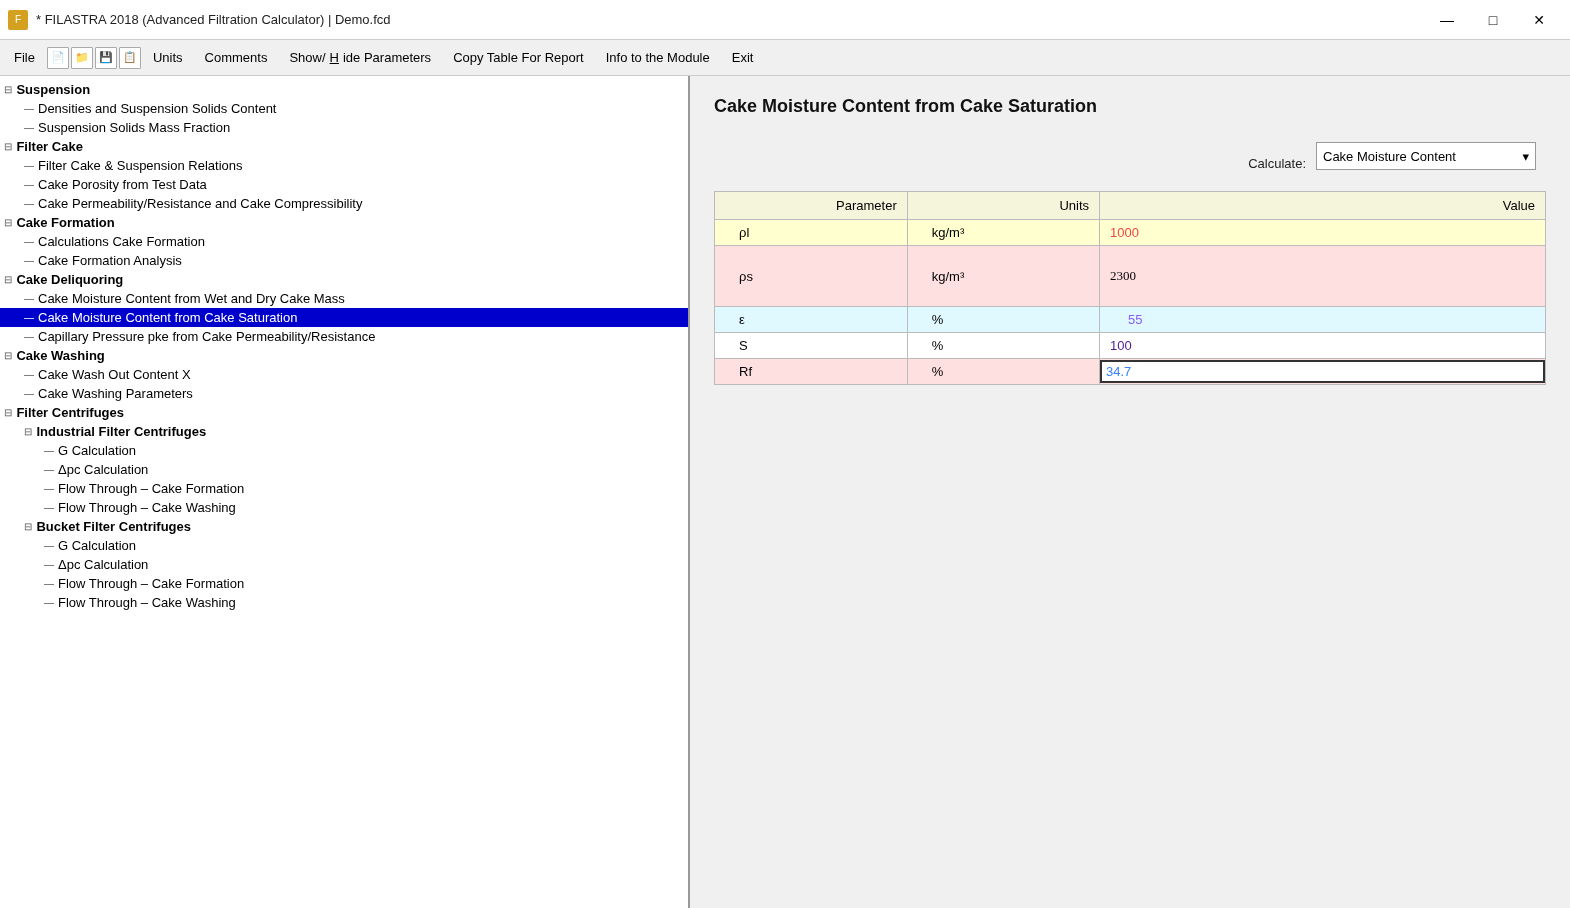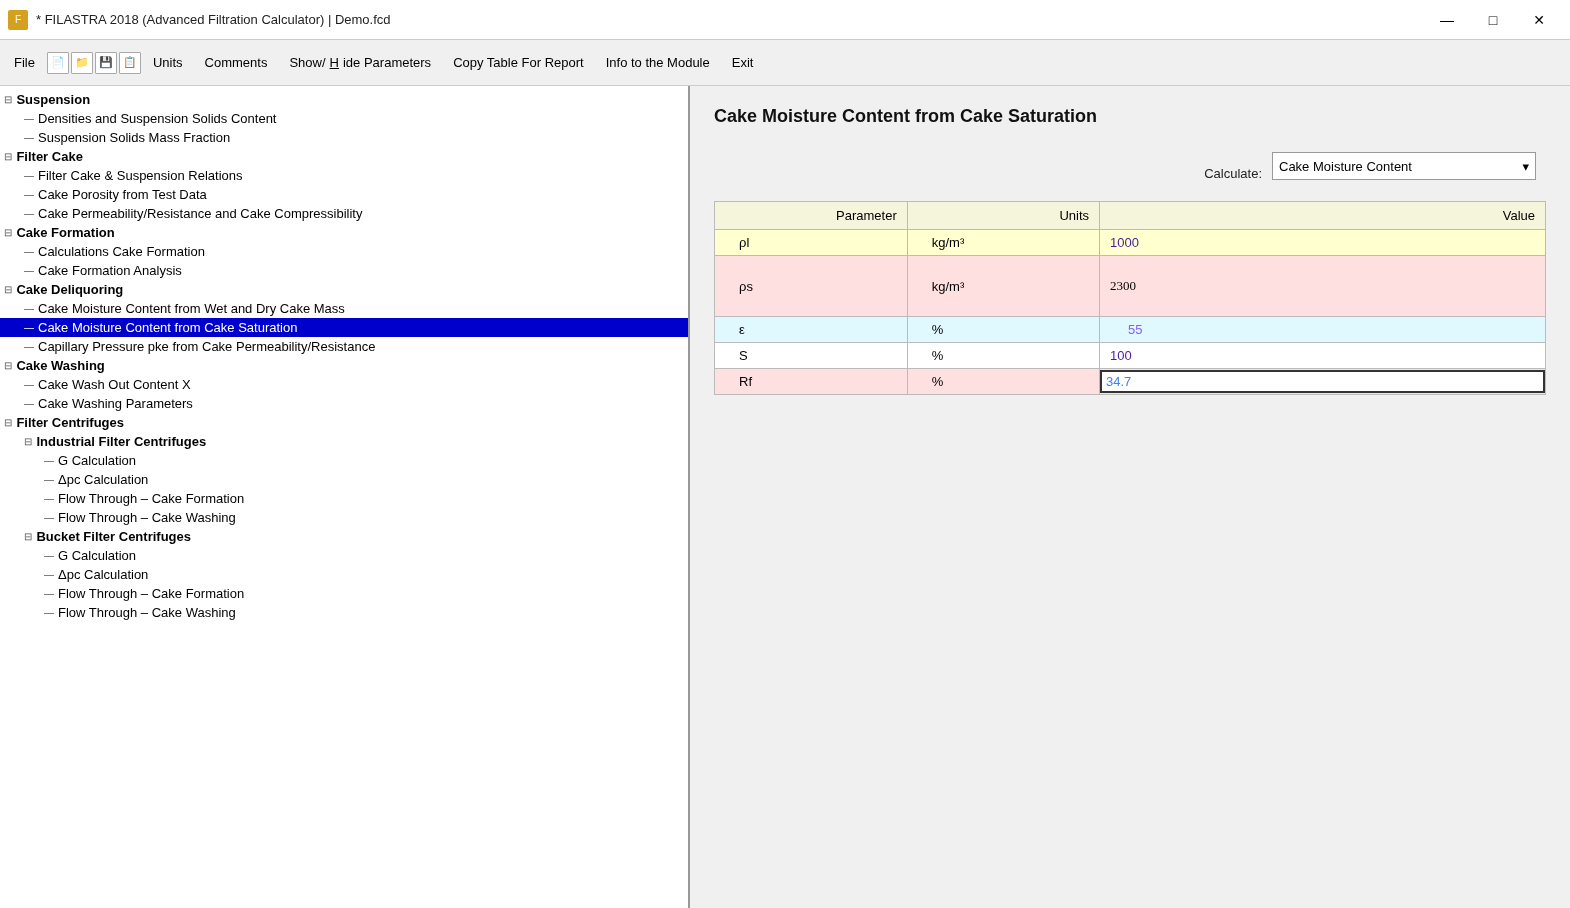--- a/index.html
+++ b/index.html
@@ -13,21 +13,21 @@
     }
     .title-bar-left { display: flex; align-items: center; gap: 8px; }
     .title-bar-icon { width: 20px; height: 20px; background: #d4a020; border-radius: 2px; display: flex; align-items: center; justify-content: center; font-size: 10px; color: white; }
     .title-text { font-size: 13px; color: #222; }
     .title-bar-controls { display: flex; gap: 0; }
     .title-btn { width: 46px; height: 40px; border: none; background: transparent; font-size: 14px; cursor: pointer; display: flex; align-items: center; justify-content: center; }
 
     
     .menu-bar {
       display: flex; align-items: center; gap: 2px;
-      background: #f0f0f0; height: 46px; padding: 0 4px;
+      background: #f0f0f0; height: 36px; padding: 0 4px;
       border-bottom: 1px solid #ccc;
     }
     .menu-item {
       padding: 4px 10px; cursor: pointer; font-size: 13px; border-radius: 2px;
       display: flex; align-items: center; gap: 4px;
     }
     .menu-icon { width: 22px; height: 22px; border: 1px solid #aaa; background: #fff; display: flex; align-items: center; justify-content: center; font-size: 11px; cursor: pointer; border-radius: 1px; }
 
     
     .main-layout {
@@ -61,21 +61,21 @@
 
     .content-title {
       font-size: 18px; font-weight: bold; color: #111; margin-bottom: 24px;
     }
 
     .calculate-row {
       display: flex; align-items: center; gap: 10px; margin-bottom: 20px; justify-content: flex-end; padding-right: 10px;
     }
     .calculate-label { font-size: 13px; color: #222; margin-top: 15px; }
     .calculate-select {
-      width: 264px; height: 28px; border: 1px solid #999;
+      width: 220px; height: 28px; border: 1px solid #999;
       font-size: 13px; padding: 2px 6px; background: white;
       display: flex; align-items: center; justify-content: space-between;
       cursor: pointer;
     }
     .calculate-select-inner { display: flex; align-items: center; justify-content: space-between; width: 100%; }
 
     
     .param-table {
       width: 100%; border-collapse: collapse; background: white;
     }
@@ -269,21 +269,21 @@
         <tr>
           <th>Parameter</th>
           <th>Units</th>
           <th>Value</th>
         </tr>
       </thead>
       <tbody id="table-body">
       <tr class="row-yellow">
             <td>ρl</td>
             <td>kg/m³</td>
-            <td style="padding: 5px 10px; color: #4c1d95;">1000</td>
+            <td style="padding: 5px 10px; color: #ef4444;">1000</td>
           </tr>
           <tr class="row-pink">
             <td>ρs</td>
             <td>kg/m³</td>
             <td style="padding: 22px 10px; color: #000000; font-family: Liberation Serif, serif;">2300</td>
           </tr>
           <tr class="row-cyan">
             <td>ε</td>
             <td>%</td>
             <td style="padding: 5px 28px; color: #8b5cf6;">55</td>

